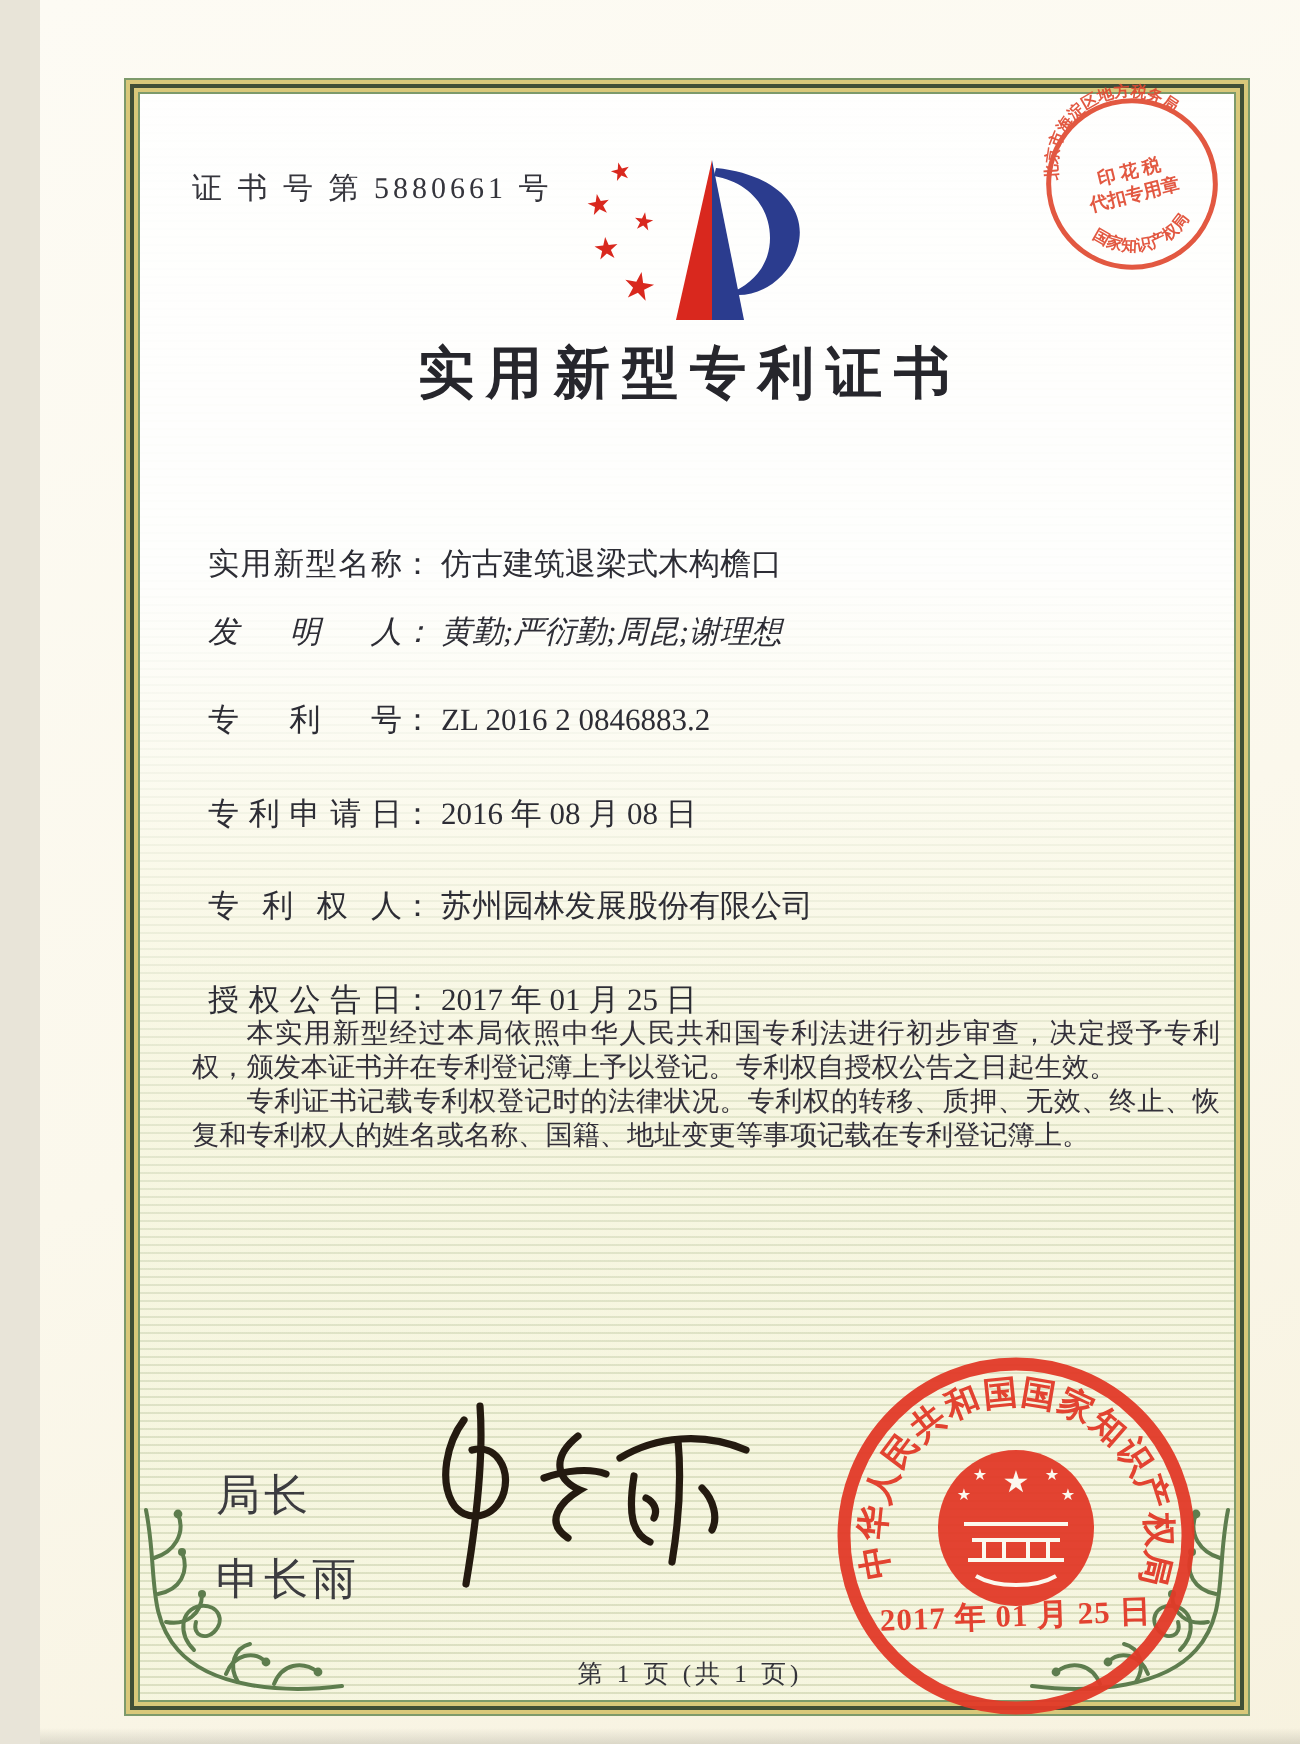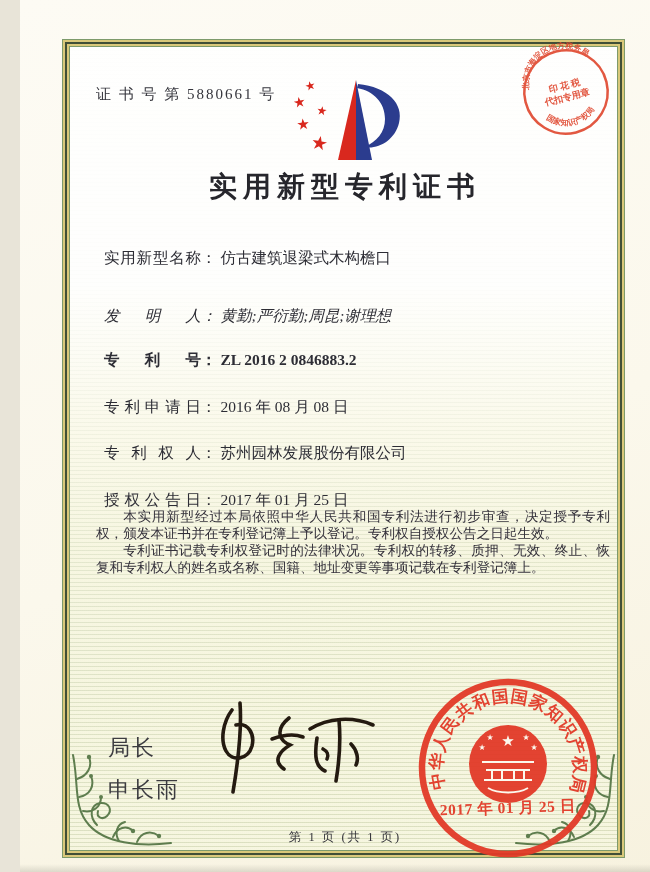--- a/index.html
+++ b/index.html
@@ -23,21 +23,21 @@
 
   .logo{position:absolute;left:262px;top:74px;z-index:10;}
   .title{position:absolute;left:0;right:0;top:168px;text-align:center;font-size:28px;font-weight:bold;letter-spacing:6px;color:#26262c;z-index:10;}
 
   .stamp{position:absolute;left:496px;top:42px;z-index:12;transform:rotate(-14deg);opacity:0.92;}
 
   .fields{position:absolute;left:0;top:0;width:100%;z-index:10;}
   .field-row{position:absolute;left:84px;font-size:15.5px;color:#2d2d35;white-space:nowrap;}
   .flabel{display:inline-block;width:97px;text-align:justify;text-align-last:justify;}
   .fvalue{margin-left:4px;}
-  .fr0{top:248px;}.fr1{top:306px;font-style:italic;}.fr2{top:350px;font-weight:bold;}.fr3{top:397px;}.fr4{top:443px;}.fr5{top:490px;}
+  .fr0{top:272px;}.fr1{top:306px;font-style:italic;}.fr2{top:350px;}.fr3{top:397px;}.fr4{top:443px;}.fr5{top:490px;}
 
   .body-text{position:absolute;left:76px;top:508px;width:514px;font-size:13.6px;line-height:17px;color:#33303a;text-align:justify;z-index:10;}
   .body-text p{margin:0;text-indent:2em;}
 
   .signer{position:absolute;left:88px;top:733px;z-index:10;font-family:"Liberation Sans","DejaVu Sans",sans-serif;color:#3c3c40;font-size:22px;letter-spacing:2px;}
   .signer div{margin-bottom:12px;}
   .signature{position:absolute;left:190px;top:700px;z-index:11;}
 
   .seal{position:absolute;left:388px;top:676px;z-index:12;opacity:0.95;}
 

